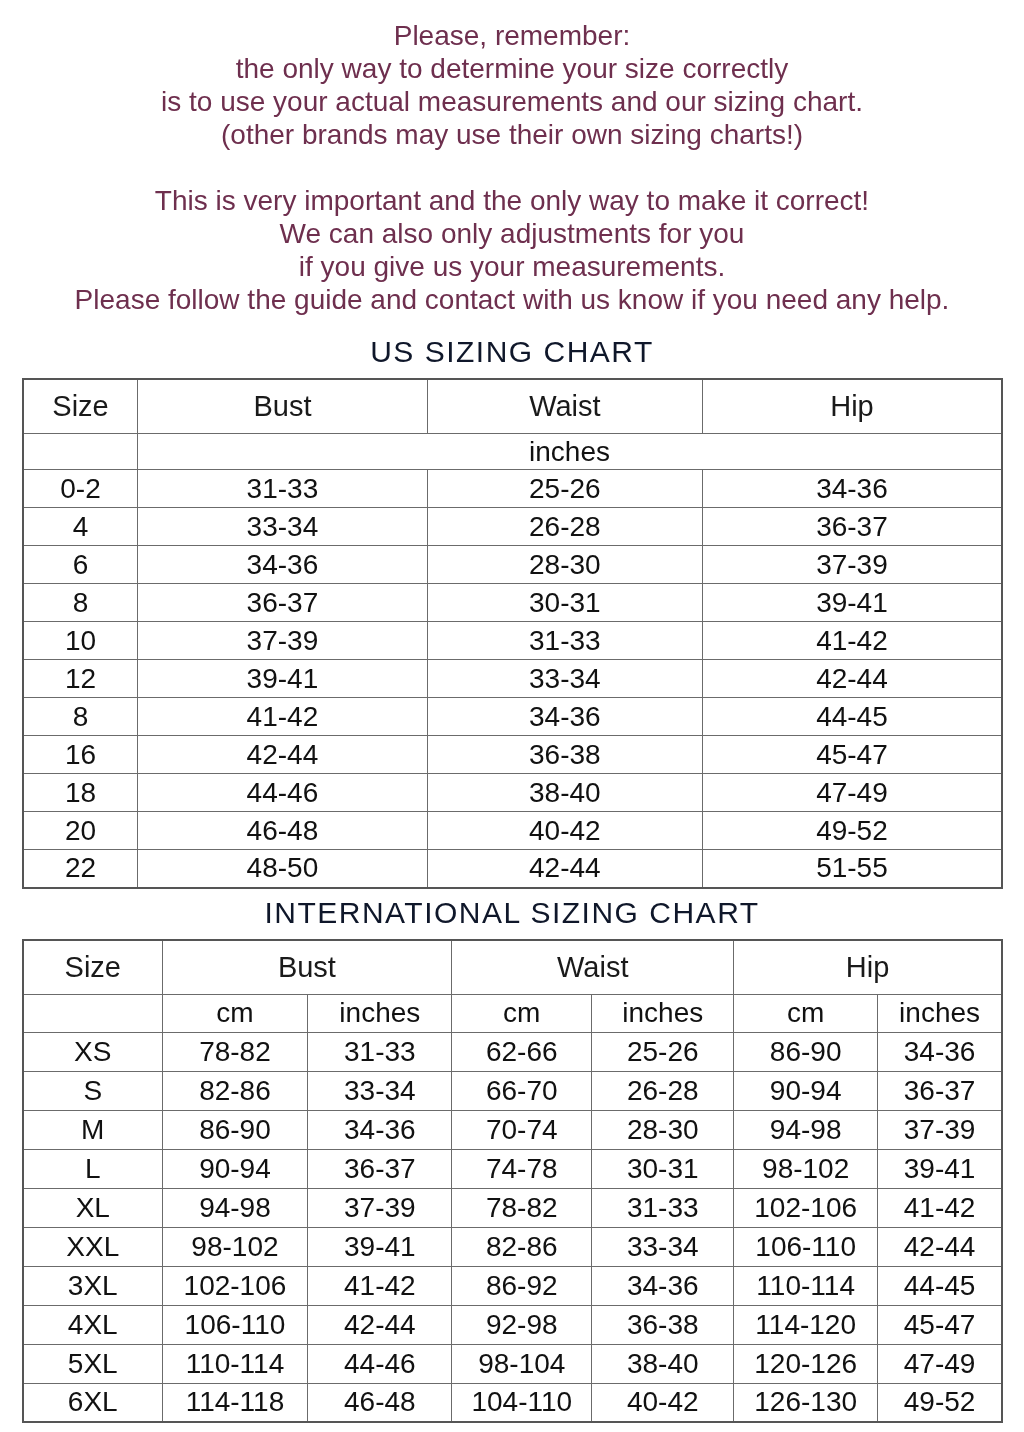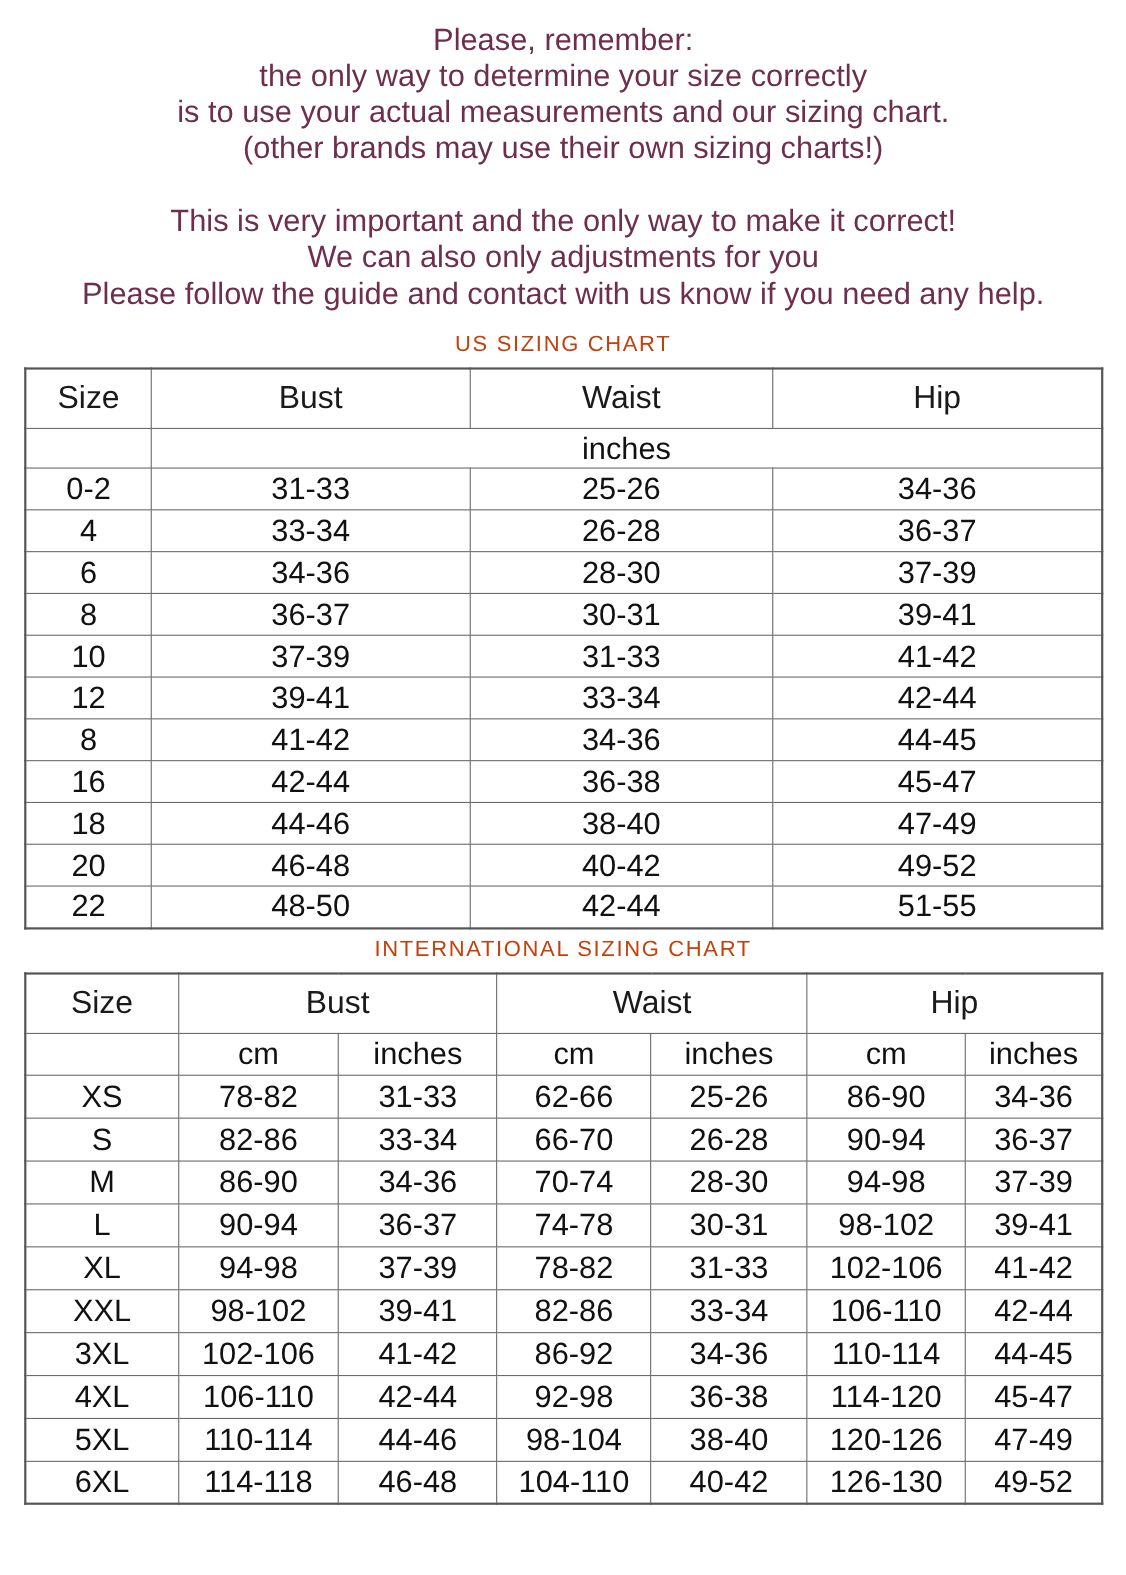--- a/index.html
+++ b/index.html
@@ -19,23 +19,23 @@
     padding-top: 19px;
     text-align: center;
     color: #6e2f4e;
     font-size: 28px;
     line-height: 33px;
   }
   .intro .line { white-space: nowrap; }
   .intro .para-gap { height: 33px; }
   .chart-title {
     text-align: center;
-    font-size: 20px;
+    font-size: 30px;
     letter-spacing: 1.5px;
-    color: #c2410c;
+    color: #0f172a;
     margin-top: 19px;
     margin-bottom: 9px;
   }
   .chart-title.intl {
     margin-top: 7px;
     margin-bottom: 9px;
   }
   table {
     border-collapse: collapse;
     margin-left: 22px;
@@ -71,20 +71,21 @@
 <body>
 
 <div class="intro">
   <div class="line">Please, remember:</div>
   <div class="line">the only way to determine your size correctly</div>
   <div class="line">is to use your actual measurements and our sizing chart.</div>
   <div class="line">(other brands may use their own sizing charts!)</div>
   <div class="para-gap"></div>
   <div class="line">This is very important and the only way to make it correct!</div>
   <div class="line">We can also only adjustments for you</div>
+  <div class="line">if you give us your measurements.</div>
   <div class="line">Please follow the guide and contact with us know if you need any help.</div>
 </div>
 
 <div class="chart-title">US SIZING CHART</div>
 
 <table class="us-table">
   <colgroup>
     <col style="width:11.7%">
       <col style="width:29.6%">
       <col style="width:28.1%">

